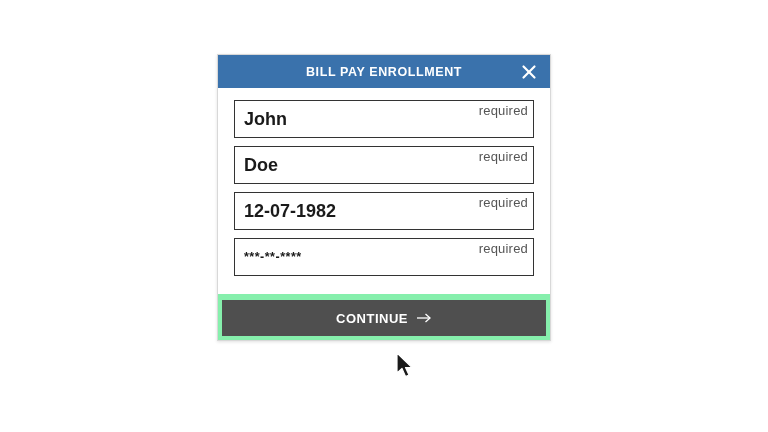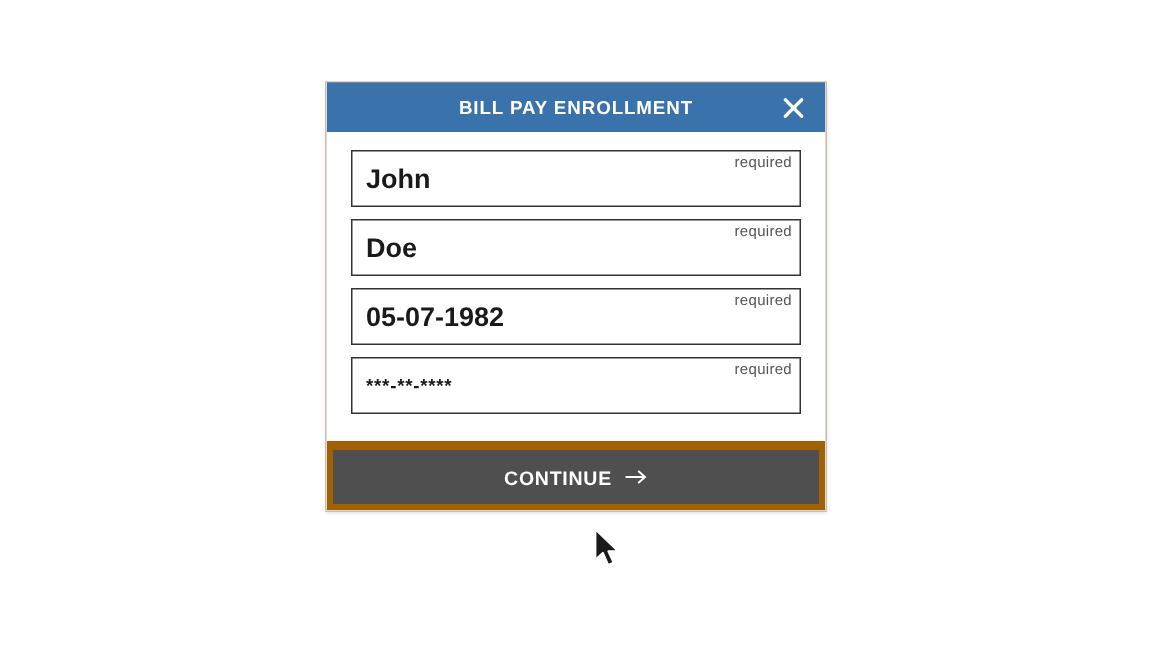--- a/index.html
+++ b/index.html
@@ -13,21 +13,21 @@
     font-family: "Liberation Sans", sans-serif;
     overflow: hidden;
     position: relative;
   }
 
   .modal {
     position: absolute;
     left: 217px;
     top: 54px;
     width: 334px;
-    background: #a16207;
+    background: #86efac;
     border: 1px solid #d8d8d8;
     box-shadow: 0 1px 3px rgba(0,0,0,0.12);
     box-sizing: border-box;
   }
 
   .modal-header {
     background: #3a72ac;
     height: 33px;
     display: flex;
     align-items: center;
@@ -79,21 +79,21 @@
   }
   .field-placeholder {
     font-size: 13.5px;
     color: #b3b3b3;
     line-height: 1;
   }
   .required-tag {
     position: absolute;
     right: 5px;
     top: 2px;
-    font-size: 10px;
+    font-size: 13px;
     color: #555555;
     letter-spacing: 0.2px;
   }
 
   .modal-footer {
     background: #4f4f4f;
     height: 36px;
     display: flex;
     align-items: center;
     justify-content: center;
@@ -145,21 +145,21 @@
     </div>
 
 
     <div class="field">
       <span class="required-tag">required</span>
       <span class="field-value">Doe</span>
     </div>
 
     <div class="field">
       <span class="required-tag">required</span>
-      <span class="field-value">05-07-1982</span>
+      <span class="field-value">12-07-1982</span>
     </div>
 
     <div class="field">
       <span class="required-tag">required</span>
       <span class="field-value mask">***-**-****</span>
     </div>
 
   </div>
 
   <div class="modal-footer">

